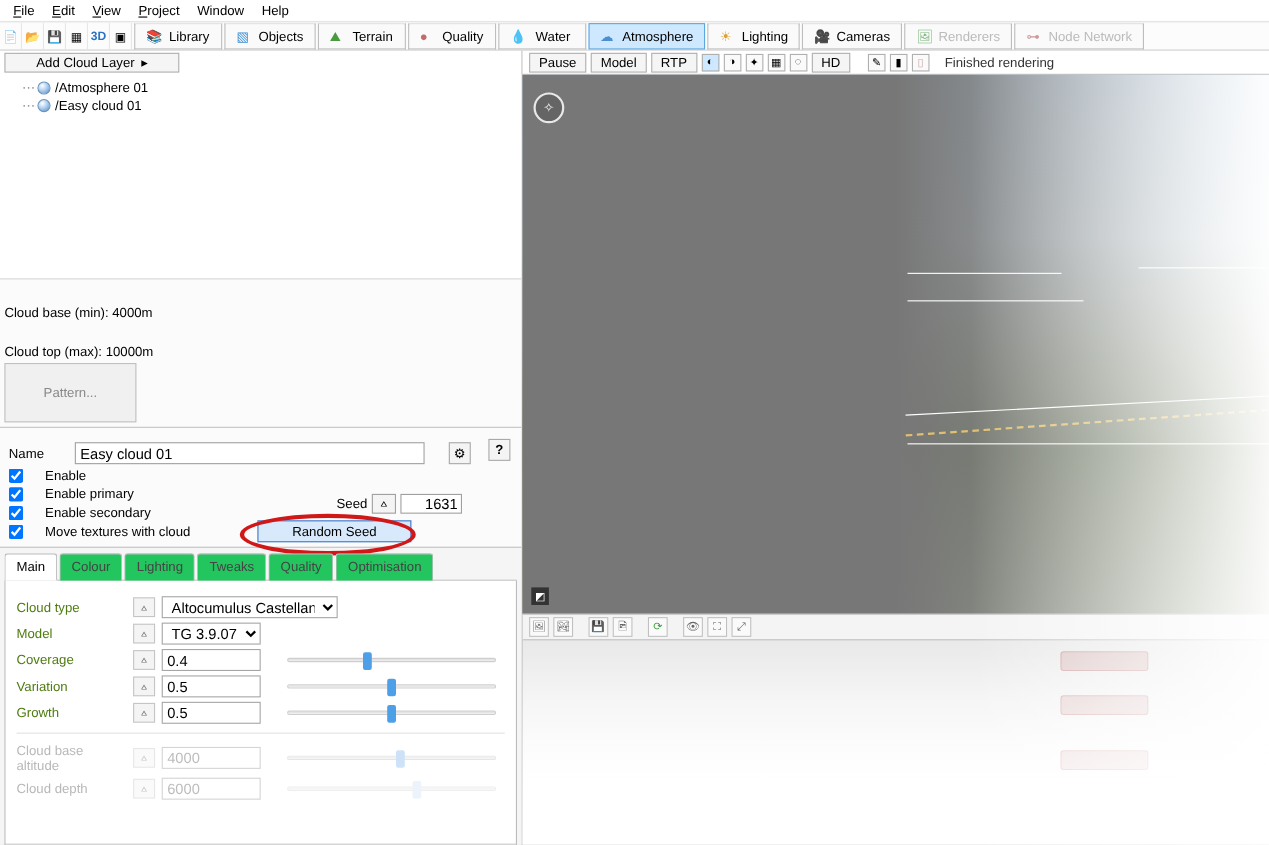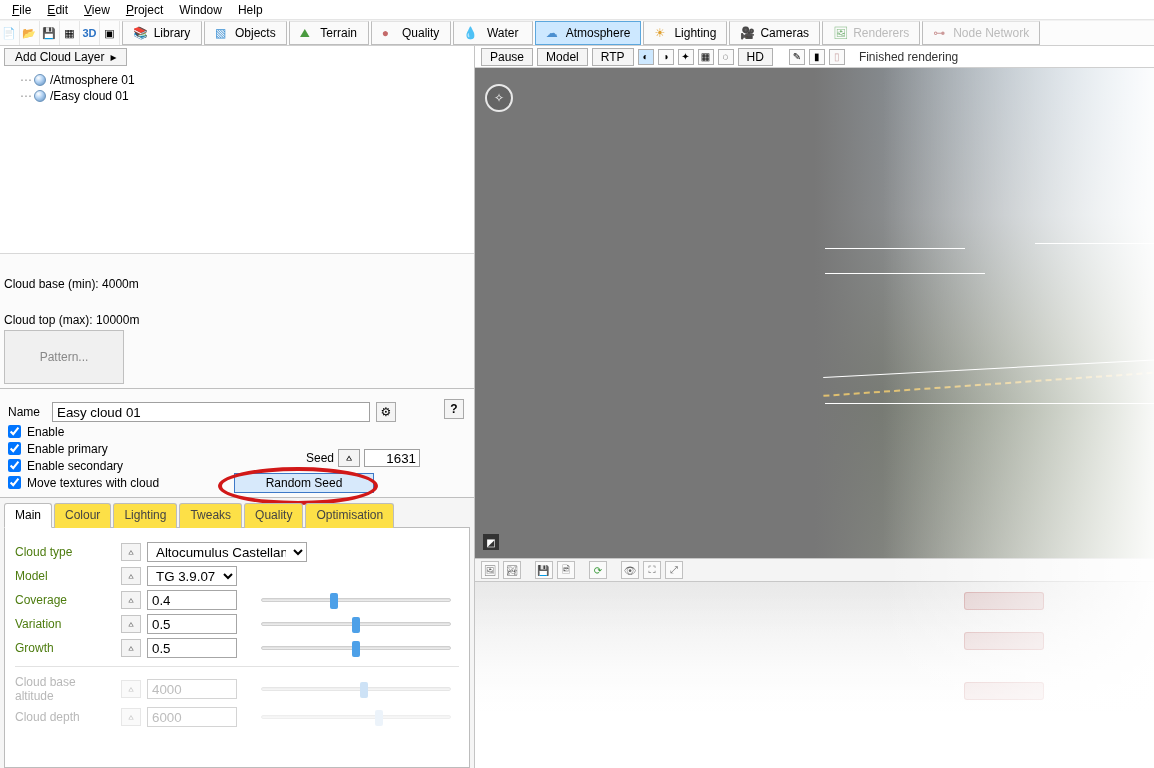--- a/index.html
+++ b/index.html
@@ -64,21 +64,21 @@
 
   
   .second-row {
     height: 22px;
     display:flex;
   }
   .add-cloud-btn {
     margin:2px 4px;
     border:1px solid #b0b0b0;
     background:#f5f5f5;
-    padding: 1px 10px;
+    padding: 1px 28px;
     display:flex; align-items:center; gap:6px;
     cursor:pointer;
   }
   .second-left { flex: 0 0 475px; border-right:1px solid #c4c4c4; display:flex; }
   .second-right { flex:1; display:flex; align-items:center; gap:4px; padding-left:6px; border-bottom:1px solid #cfcfcf; }
   .render-btn {
     border:1px solid #b0b0b0;
     background:#f5f5f5;
     padding: 1px 8px;
     cursor:pointer;
@@ -126,36 +126,36 @@
     width:120px;
     text-align:center;
   }
 
   .editor {
     padding: 10px 8px 4px;
     background:#fbfbfb;
     border-bottom:1px solid #bfbfbf;
     position:relative;
   }
-  .row { display:flex; align-items:center; gap:6px; margin:3px 0; }
+  .row { display:flex; align-items:center; gap:22px; margin:3px 0; }
   .row label.fld { width:38px; }
   .name-input {
     flex:0 0 318px;
     height:20px;
     border:1px solid #a0a0a0;
     padding:1px 4px;
     background:#fff;
   }
   .gear-btn, .help-btn {
     width:20px; height:20px; border:1px solid #a9a9a9; background:#f4f4f4;
     display:flex;align-items:center;justify-content:center;
     cursor:pointer;
   }
   .help-btn { position:absolute; right:10px; top:10px; font-weight:bold; }
-  .chk { display:flex; align-items:flex-start; gap:6px; margin:3px 0; }
+  .chk { display:flex; align-items:flex-end; gap:20px; margin:3px 0; }
   .chk input { margin:0; }
 
   .seed-area { position:absolute; left:220px; top:60px; width:200px; }
   .seed-row { display:flex; align-items:center; gap:4px; justify-content:flex-end; }
   .small-btn { width:22px; height:18px; border:1px solid #a0a0a0; background:#f4f4f4; display:flex;align-items:center;justify-content:center; font-size:10px;}
   .seed-input { width:56px; height:18px; text-align:right; border:1px solid #a0a0a0; padding:0 3px; }
   .random-seed {
     margin-top:6px;
     width:140px;
     height:20px;
@@ -178,21 +178,21 @@
 
   
   .tabs-wrap { padding:4px 4px 0; background:#f5f5f5; flex:1; }
   .tabs { display:flex; gap:0; border-bottom:1px solid #bcbcbc; }
   .tab {
     padding:4px 10px 5px;
     border:1px solid #bcbcbc;
     border-bottom:none;
     border-top-left-radius:3px;
     border-top-right-radius:3px;
-    background:#fde047;
+    background:#22c55e;
     margin-right:2px;
     color:#444;
     cursor:pointer;
     position:relative; top:1px;
   }
   .tab.active { background:#fff; font-weight:500; color:#000; border-bottom:1px solid #fff; }
   .tab-body {
     border:1px solid #bcbcbc;
     border-top:none;
     background:#fff;

